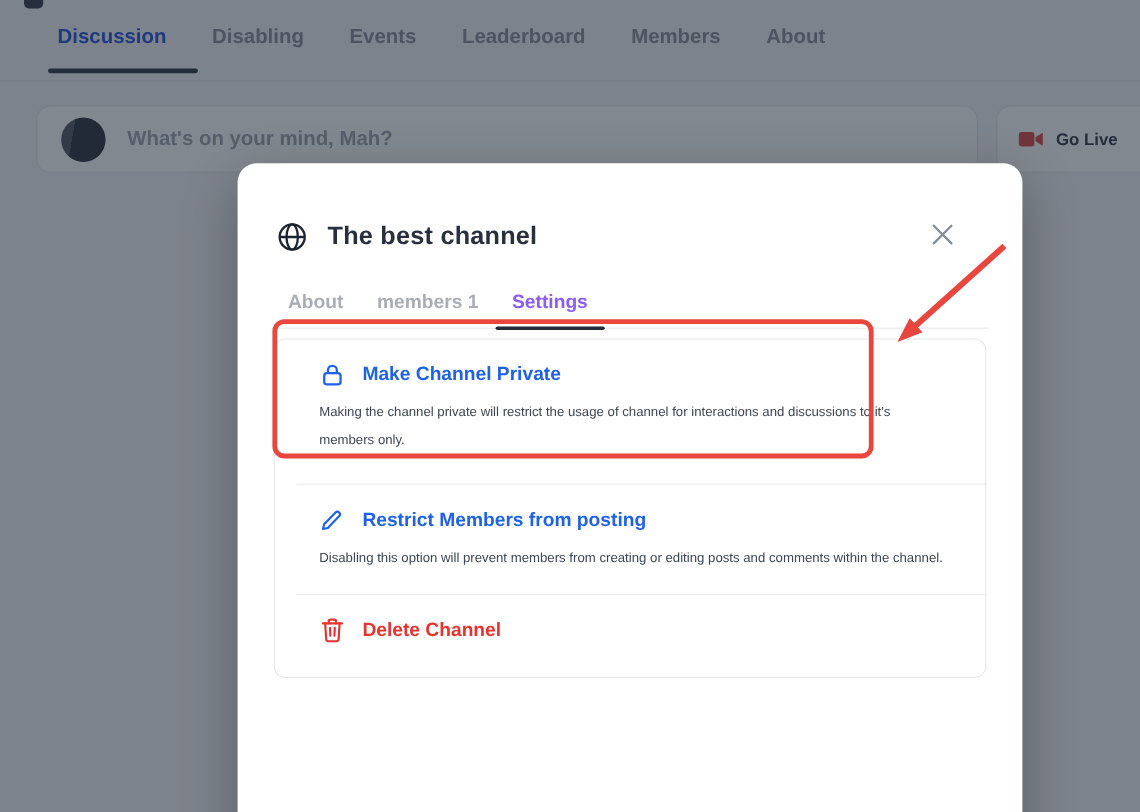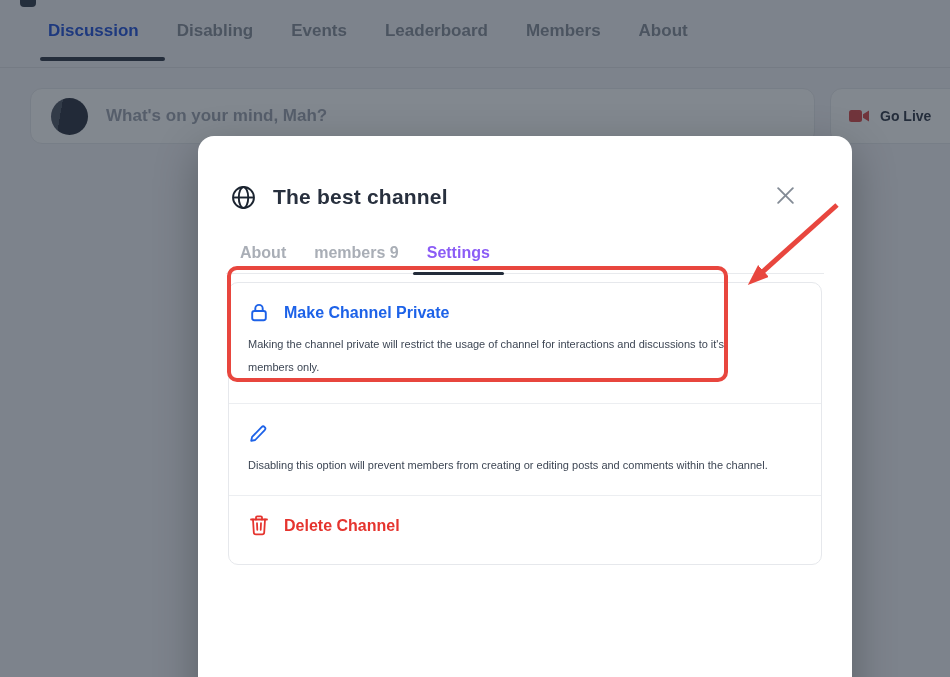--- a/index.html
+++ b/index.html
@@ -41,21 +41,21 @@
   .modal-header{position:absolute;left:32px;right:24px;top:46px;height:30px;display:flex;align-items:center;}
   .globe-icon{color:#1b2430;display:inline-flex;margin-right:16px;}
   .modal-title{font-size:21px;font-weight:700;color:var(--title-dark);letter-spacing:.2px;}
   .close-btn{position:absolute;right:30px;top:0px;width:26px;height:26px;display:flex;align-items:center;justify-content:center;color:#838b95;cursor:pointer;}
 
   .modal-tabs{position:absolute;left:28px;right:28px;top:100px;height:38px;display:flex;border-bottom:1px solid #e8eaed;}
   .modal-tab{padding:0 14px;font-size:16px;font-weight:700;color:#a9aeb6;line-height:34px;position:relative;cursor:pointer;}
   .modal-tab.active{color:#8b5cf6;}
   .modal-tab.active::after{content:"";position:absolute;left:0;right:0;bottom:-2px;height:3px;background:#232c3a;border-radius:2px;}
 
-  .settings-panel{position:absolute;left:30px;top:146px;width:594px;border:1px solid #e6e8ec;border-radius:10px;background:#fff;}
+  .settings-panel{position:absolute;left:30px;top:146px;width:594px;border:1px solid #e6e8ec;border-radius:10px;background:#fff;padding-left:18px;}
   .setting-item{padding:19px 14px 18px 19px;border-bottom:1px solid #eceef1;}
   .setting-item:last-child{border-bottom:none;}
   .setting-item.highlighted{padding-bottom:24px;}
   .setting-title-row{display:flex;align-items:center;gap:15px;margin-bottom:10px;cursor:pointer;}
   .setting-icon{display:inline-flex;width:21px;justify-content:center;color:var(--accent-blue);}
   .setting-title{font-size:16px;font-weight:700;color:var(--accent-blue);}
   .setting-item.danger .setting-icon,.setting-item.danger .setting-title{color:var(--danger-red);}
   .setting-desc{font-size:11px;color:#3d4654;line-height:23px;}
   .setting-item.highlighted .setting-desc{max-width:505px;}
   .setting-item.restrict .setting-desc{max-width:560px;}
@@ -116,21 +116,21 @@
       <span class="close-btn">
         <svg width="21" height="21" viewBox="0 0 20 20" stroke="currentColor" stroke-width="1.8" stroke-linecap="round">
             <line x1="3" y1="3" x2="17" y2="17"></line>
             <line x1="17" y1="3" x2="3" y2="17"></line>
           </svg>
       </span>
     </div>
 
     <div class="modal-tabs">
       <div class="modal-tab">About</div>
-      <div class="modal-tab">members 9</div>
+      <div class="modal-tab">members 1</div>
       <div class="modal-tab active">Settings</div>
     </div>
 
     <div class="settings-panel">
 
       <div class="setting-item highlighted">
         <div class="setting-title-row">
           <span class="setting-icon">
             <svg width="20" height="21" viewBox="0 0 20 21" fill="none" stroke="currentColor" stroke-width="1.9">
               <rect x="3.2" y="9" width="13.6" height="9.3" rx="2.2"></rect>
@@ -142,20 +142,21 @@
         <div class="setting-desc">Making the channel private will restrict the usage of channel for interactions and discussions to it's members only.</div>
       </div>
 
       <div class="setting-item restrict">
         <div class="setting-title-row">
           <span class="setting-icon">
             <svg width="21" height="21" viewBox="0 0 21 21" fill="none" stroke="currentColor" stroke-width="1.8" stroke-linejoin="round">
               <path d="M3.2 17.8 L4.1 13.9 L13.6 4.1 a2.1 2.1 0 0 1 3.1 3.0 L7.2 17 L3.2 17.8 Z"></path>
             </svg>
           </span>
+          <span class="setting-title">Restrict Members from posting</span>
         </div>
         <div class="setting-desc">Disabling this option will prevent members from creating or editing posts and comments within the channel.</div>
       </div>
 
       <div class="setting-item danger">
         <div class="setting-title-row">
           <span class="setting-icon">
             <svg width="18" height="21" viewBox="0 0 18 21" fill="none" stroke="currentColor" stroke-width="1.8" stroke-linecap="round">
               <line x1="1" y1="4.5" x2="17" y2="4.5"></line>
                 <path d="M6 4.5 V2.6 a1.2 1.2 0 0 1 1.2-1.2 h3.6 a1.2 1.2 0 0 1 1.2 1.2 V4.5"></path>

